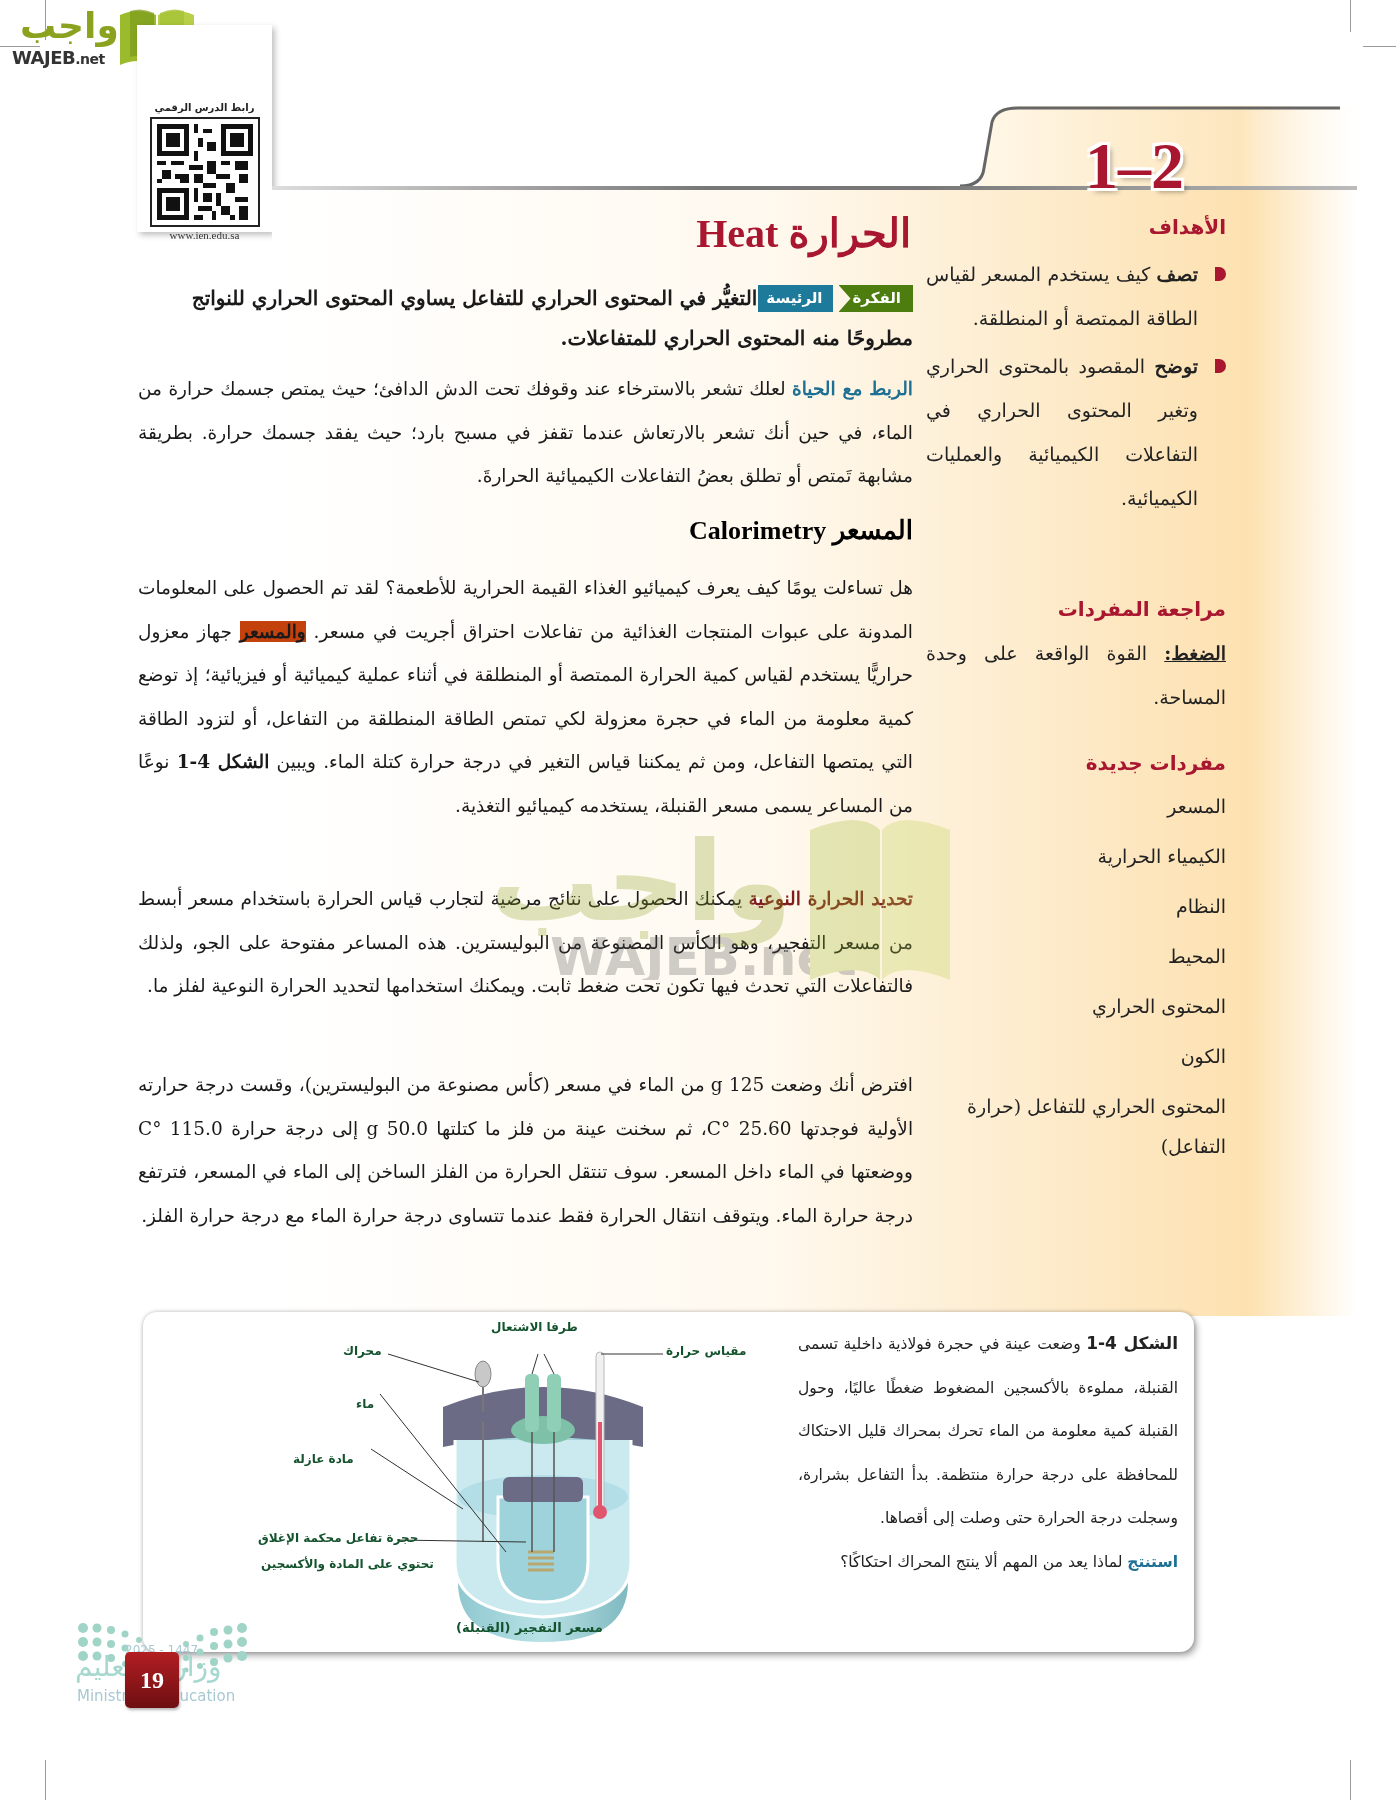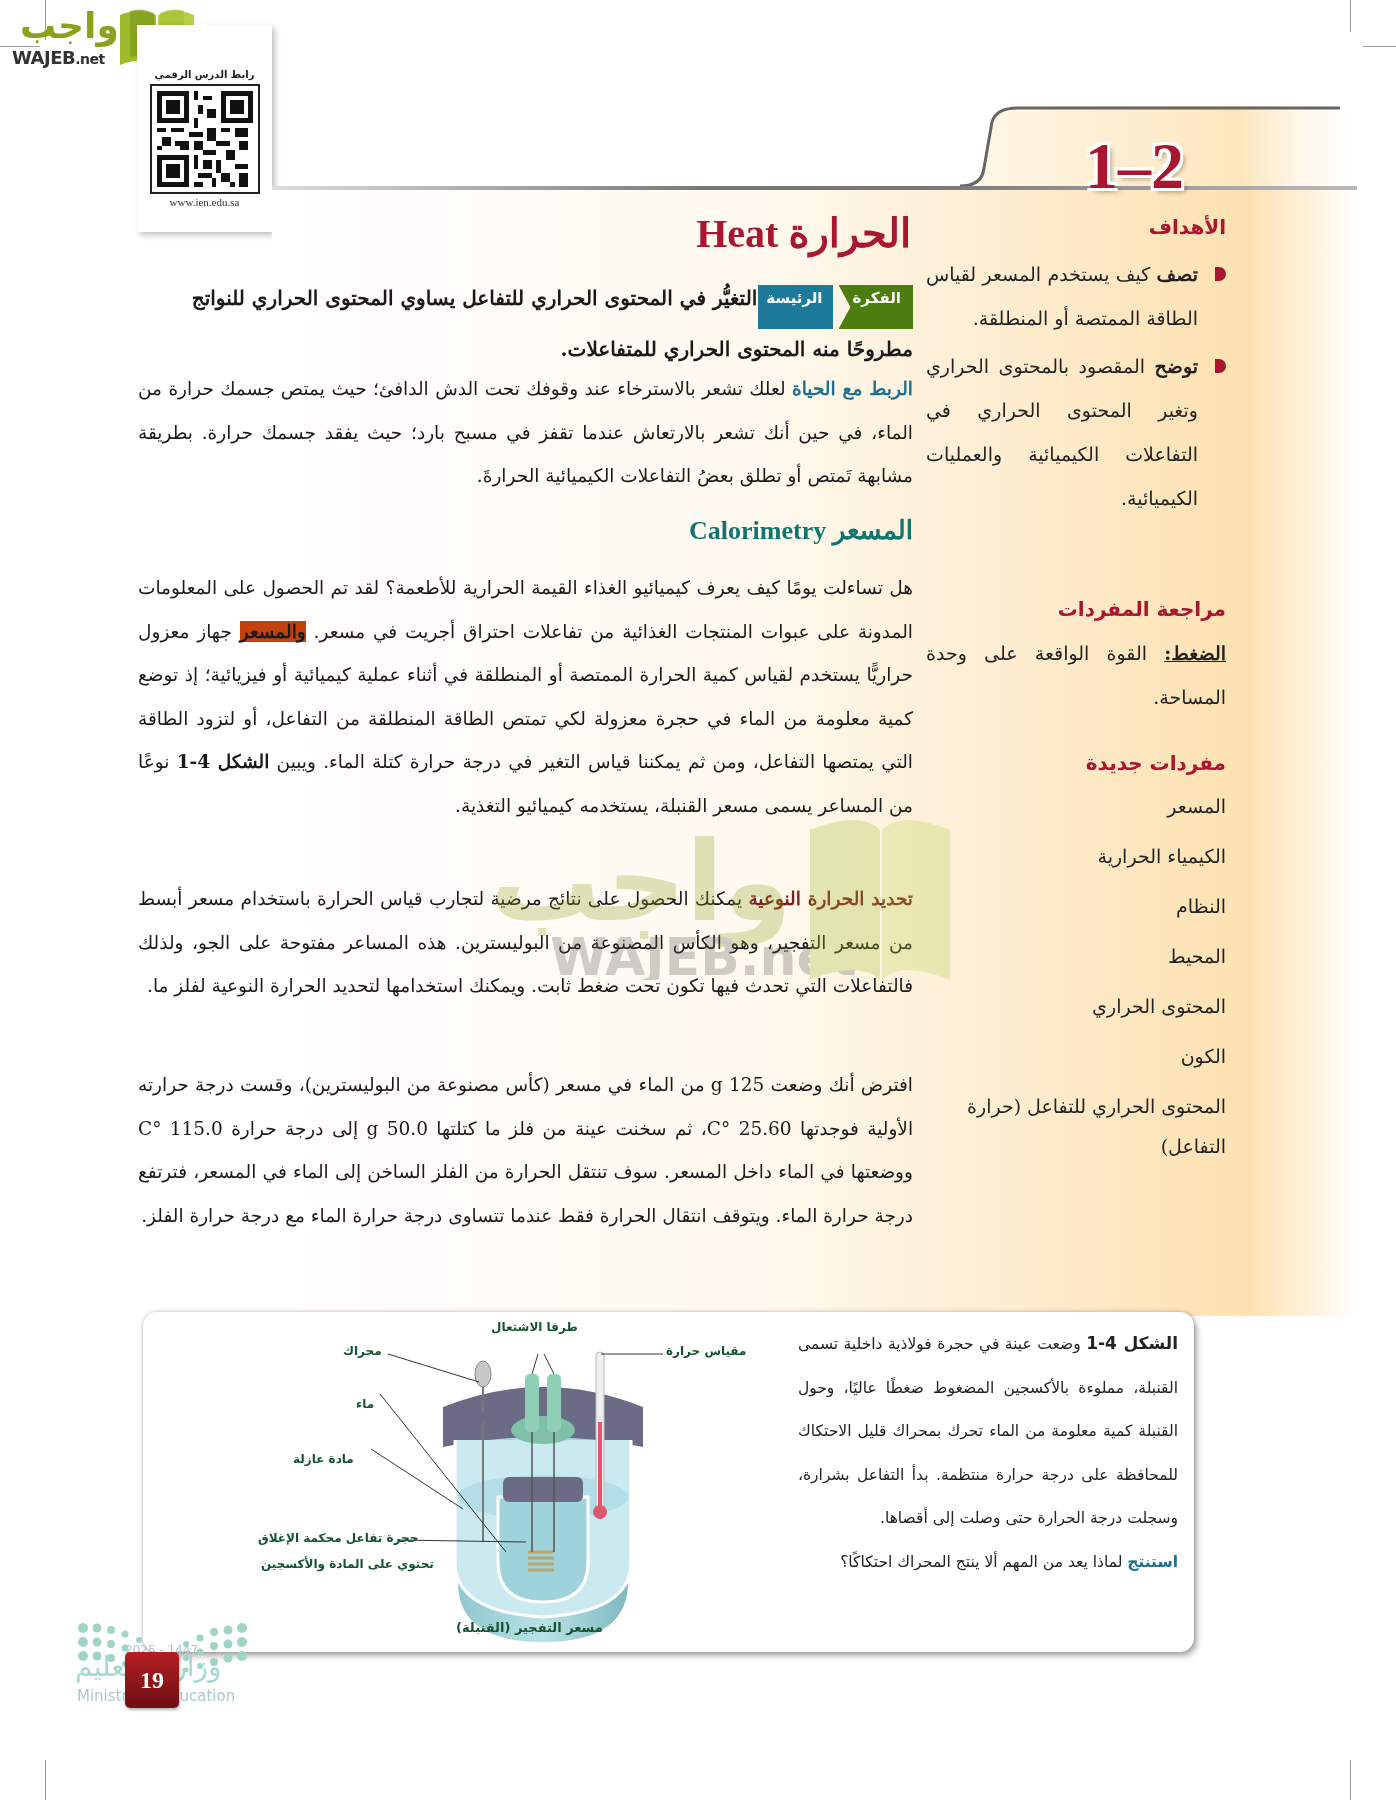--- a/index.html
+++ b/index.html
@@ -11,49 +11,49 @@
 
   
   .wajeb-logo { position: absolute; left: 10px; top: 5px; width: 180px; height: 65px; }
   .wajeb-ar { position: absolute; left: 10px; top: 0; font-size: 36px; font-weight: bold; color: #8aa21e; direction: rtl; }
   .wajeb-en { position: absolute; left: 2px; top: 42px; font-size: 18px; font-weight: bold; color: #333; letter-spacing: -0.5px; }
   .wajeb-en small { font-size: 14px; }
   .wajeb-book { position: absolute; left: 108px; top: 2px; width: 78px; height: 60px; }
 
   
   .qr-card { position: absolute; left: 137px; top: 25px; width: 135px; height: 207px; background: #fff; box-shadow: 3px 3px 6px rgba(0,0,0,0.25); text-align: center; }
-  .qr-title { font-size: 10px; font-weight: bold; margin-top: 44px; direction: rtl; }
+  .qr-title { font-size: 10px; font-weight: bold; margin-top: 77px; direction: rtl; }
   .qr-box { width: 110px; height: 110px; margin: 4px auto 0; border: 2px solid #222; padding: 5px; background: #fff; }
   .qr-url { font-family: "Liberation Serif", serif; font-size: 11px; margin-top: 2px; color: #333; }
 
   
   .band { position: absolute; left: 272px; top: 186px; width: 1085px; height: 1130px;
           background: linear-gradient(90deg, #ffffff 0%, #fff9ef 45%, #fde9c6 75%, #fde1b0 90%, rgba(255,240,210,0) 100%); }
   .band-top { position: absolute; left: 0; top: 0; width: 100%; height: 4px; background: linear-gradient(90deg, #ddd, #777 40%, #777 60%, #bbb); }
   .tab { position: absolute; left: 960px; top: 106px; width: 400px; height: 82px; }
   .lesson-num { position: absolute; right: 212px; top: 128px; font-family: "Liberation Serif", serif; font-size: 66px; font-weight: bold; color: #a8162f;
                 text-shadow: -3px -3px 0 #fff, 3px -3px 0 #fff, -3px 3px 0 #fff, 3px 3px 0 #fff, 4px 4px 5px rgba(0,0,0,0.35); }
 
   .rtl { direction: rtl; text-align: right; }
   .main { position: absolute; left: 138px; width: 775px; font-family: "DejaVu Serif", serif; }
   .side { position: absolute; right: 170px; width: 300px; font-family: "DejaVu Serif", serif; }
 
   .title { position: absolute; right: 485px; top: 210px; font-size: 40px; font-weight: bold; color: #a8162f; direction: rtl; font-family: "Liberation Serif", serif; }
 
   .main-idea { top: 278px; font-size: 20px; font-weight: bold; line-height: 40px; color: #1a1a1a; }
-  .idea-badge { display: inline-block; font-size: 15px; font-family: "DejaVu Sans", sans-serif; height: 44px; line-height: 27px; vertical-align: 2px; margin-left: 6px; }
+  .idea-badge { display: inline-block; font-size: 15px; font-family: "DejaVu Sans", sans-serif; height: 27px; line-height: 27px; vertical-align: 2px; margin-left: 6px; }
   .idea-b1 { background: #4d7c0f; color: #fff; padding: 0 12px 0 14px; clip-path: polygon(0 0, 100% 0, 100% 100%, 0 100%, 12px 50%); }
   .idea-b2 { background: #1d7a9a; color: #fff; padding: 0 10px 0 8px; margin-left: -6px; }
 
   .para { font-size: 18.5px; line-height: 43.5px; color: #1a1a1a; text-align: justify; text-align-last: right; }
   .lead-blue { color: #1d6f93; font-weight: bold; }
   .lead-red { color: #7f1d1d; font-weight: bold; }
   .hl { background: #c2410c; font-weight: bold; }
   .bold { font-weight: bold; }
-  .section-h { font-size: 26px; font-weight: bold; color: #0f766e; font-family: "Liberation Serif", serif; }
+  .section-h { font-size: 26px; font-weight: bold; color: #000000; font-family: "Liberation Serif", serif; }
 
   .side-h { font-size: 20px; font-weight: bold; color: #a8162f; font-family: "DejaVu Sans", sans-serif; }
   .obj { position: relative; font-size: 19px; line-height: 44px; padding-right: 28px; text-align: justify; text-align-last: right; }
   .obj .dot { position: absolute; right: 0; top: 15px; width: 11px; height: 14px; background: #a8162f; border-radius: 0 8px 8px 0; }
   .vocab-item { font-size: 19px; line-height: 50px; }
 
   
   .figure { position: absolute; left: 143px; top: 1312px; width: 1051px; height: 340px; background: #fff; border-radius: 14px;
             box-shadow: 0 0 4px rgba(0,0,0,0.25), 3px 4px 6px rgba(0,0,0,0.3); }
   .fig-caption { position: absolute; right: 16px; top: 10px; width: 380px; font-family: "DejaVu Sans", sans-serif; font-size: 15.5px; line-height: 43.5px; text-align: justify; text-align-last: right; direction: rtl; }

